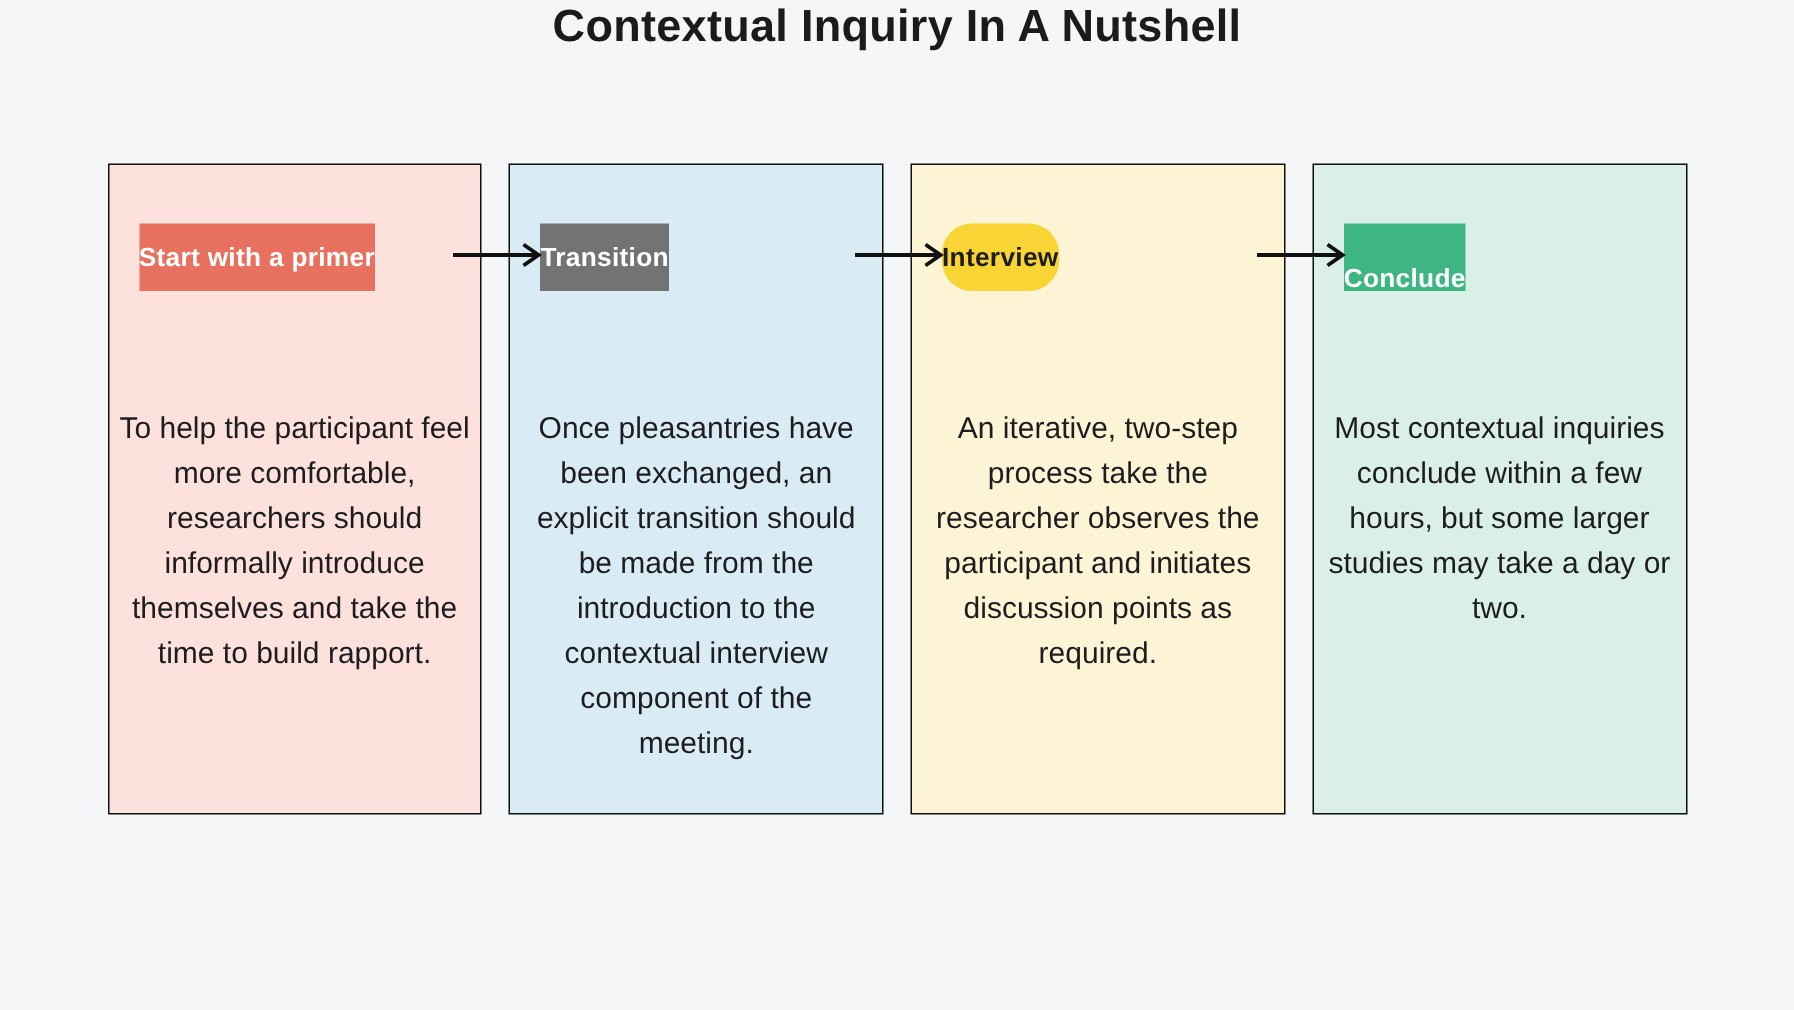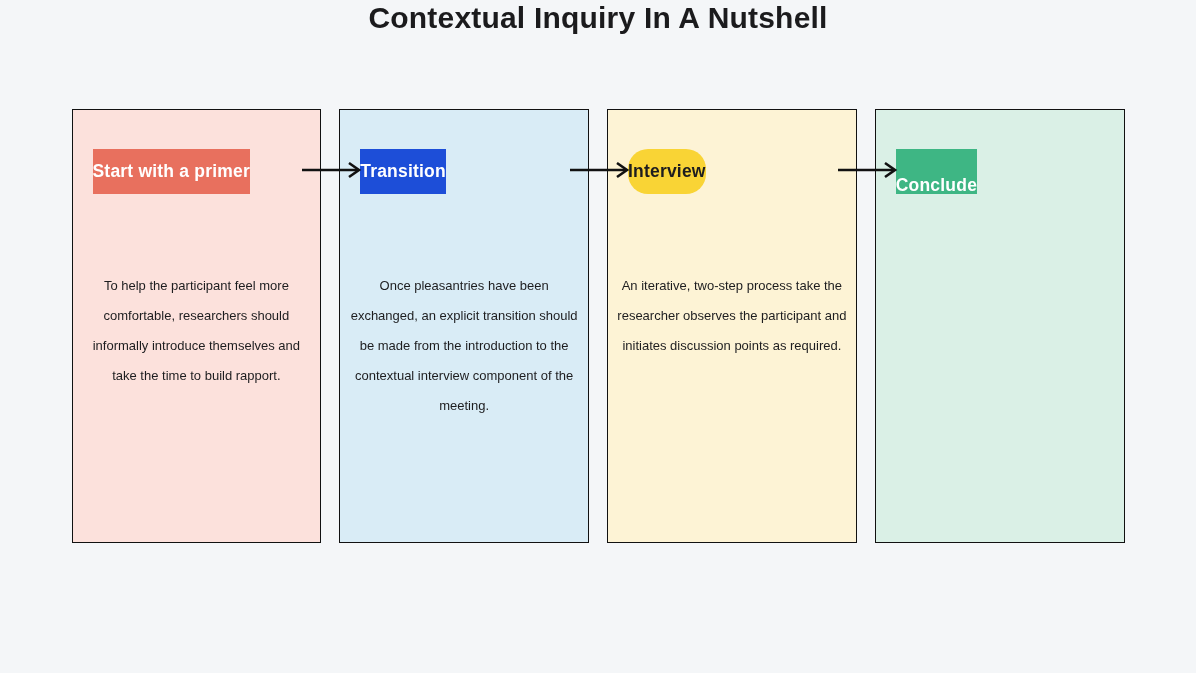--- a/index.html
+++ b/index.html
@@ -37,21 +37,21 @@
     display: flex;
     align-items: center;
     justify-content: center;
     font-size: 17.5px;
     font-weight: 700;
     letter-spacing: 0.2px;
     text-align: center;
   }
   .step-desc {
     margin: 65px 7px 0;
-    font-size: 13px;
+    font-size: 20px;
     line-height: 30px;
     text-align: center;
     font-weight: 400;
   }
   .arrow {
     position: absolute;
     top: 51px;
     width: 62px;
     height: 20px;
     pointer-events: none;
@@ -69,37 +69,38 @@
 <div class="cards-row">
 
   <section class="step-card" style="background-color: rgb(252, 225, 220); border-color: rgb(17, 17, 17);">
     <div class="step-badge" style="background-color: rgb(232, 112, 94);">
       <span style="color: rgb(255, 255, 255);">Start with a primer</span>
     </div>
     <p class="step-desc" style="color: rgb(29, 29, 31);">To help the participant feel more comfortable, researchers should informally introduce themselves and take the time to build rapport.</p>
   </section>
 
   <section class="step-card" style="background-color: rgb(217, 236, 246); border-color: rgb(17, 17, 17);">
-    <div class="step-badge" style="background-color: #1d4ed8;">
+    <div class="step-badge" style="background-color: #737373;">
       <span style="color: rgb(255, 255, 255);">Transition</span>
     </div>
     <p class="step-desc" style="color: rgb(29, 29, 31);">Once pleasantries have been exchanged, an explicit transition should be made from the introduction to the contextual interview component of the meeting.</p>
   </section>
 
   <section class="step-card" style="background-color: rgb(253, 243, 213); border-color: rgb(17, 17, 17);">
     <div class="step-badge" style="background-color: rgb(249, 212, 53); border-radius: 20px;">
       <span style="color: rgb(29, 29, 31);">Interview</span>
     </div>
     <p class="step-desc" style="color: rgb(29, 29, 31);">An iterative, two-step process take the researcher observes the participant and initiates discussion points as required.</p>
   </section>
 
   <section class="step-card" style="background-color: rgb(218, 240, 230); border-color: rgb(17, 17, 17);">
     <div class="step-badge" style="background-color: rgb(62, 182, 132);">
       <span style="color: rgb(255, 255, 255); margin-top: 28px;">Conclude</span>
     </div>
+    <p class="step-desc" style="color: rgb(29, 29, 31);">Most contextual inquiries conclude within a few hours, but some larger studies may take a day or two.</p>
   </section>
 
   <span class="arrow a0" style="color: rgb(17, 17, 17);">
     <svg viewBox="0 0 62 20" xmlns="http://www.w3.org/2000/svg">
       <line x1="1" y1="10" x2="57" y2="10" stroke="currentColor" stroke-width="2.6"></line>
       <polyline points="48,3 58,10 48,17" fill="none" stroke="currentColor" stroke-width="2.6"></polyline>
     </svg>
   </span>
   <span class="arrow a1" style="color: rgb(17, 17, 17);">
     <svg viewBox="0 0 62 20" xmlns="http://www.w3.org/2000/svg">

